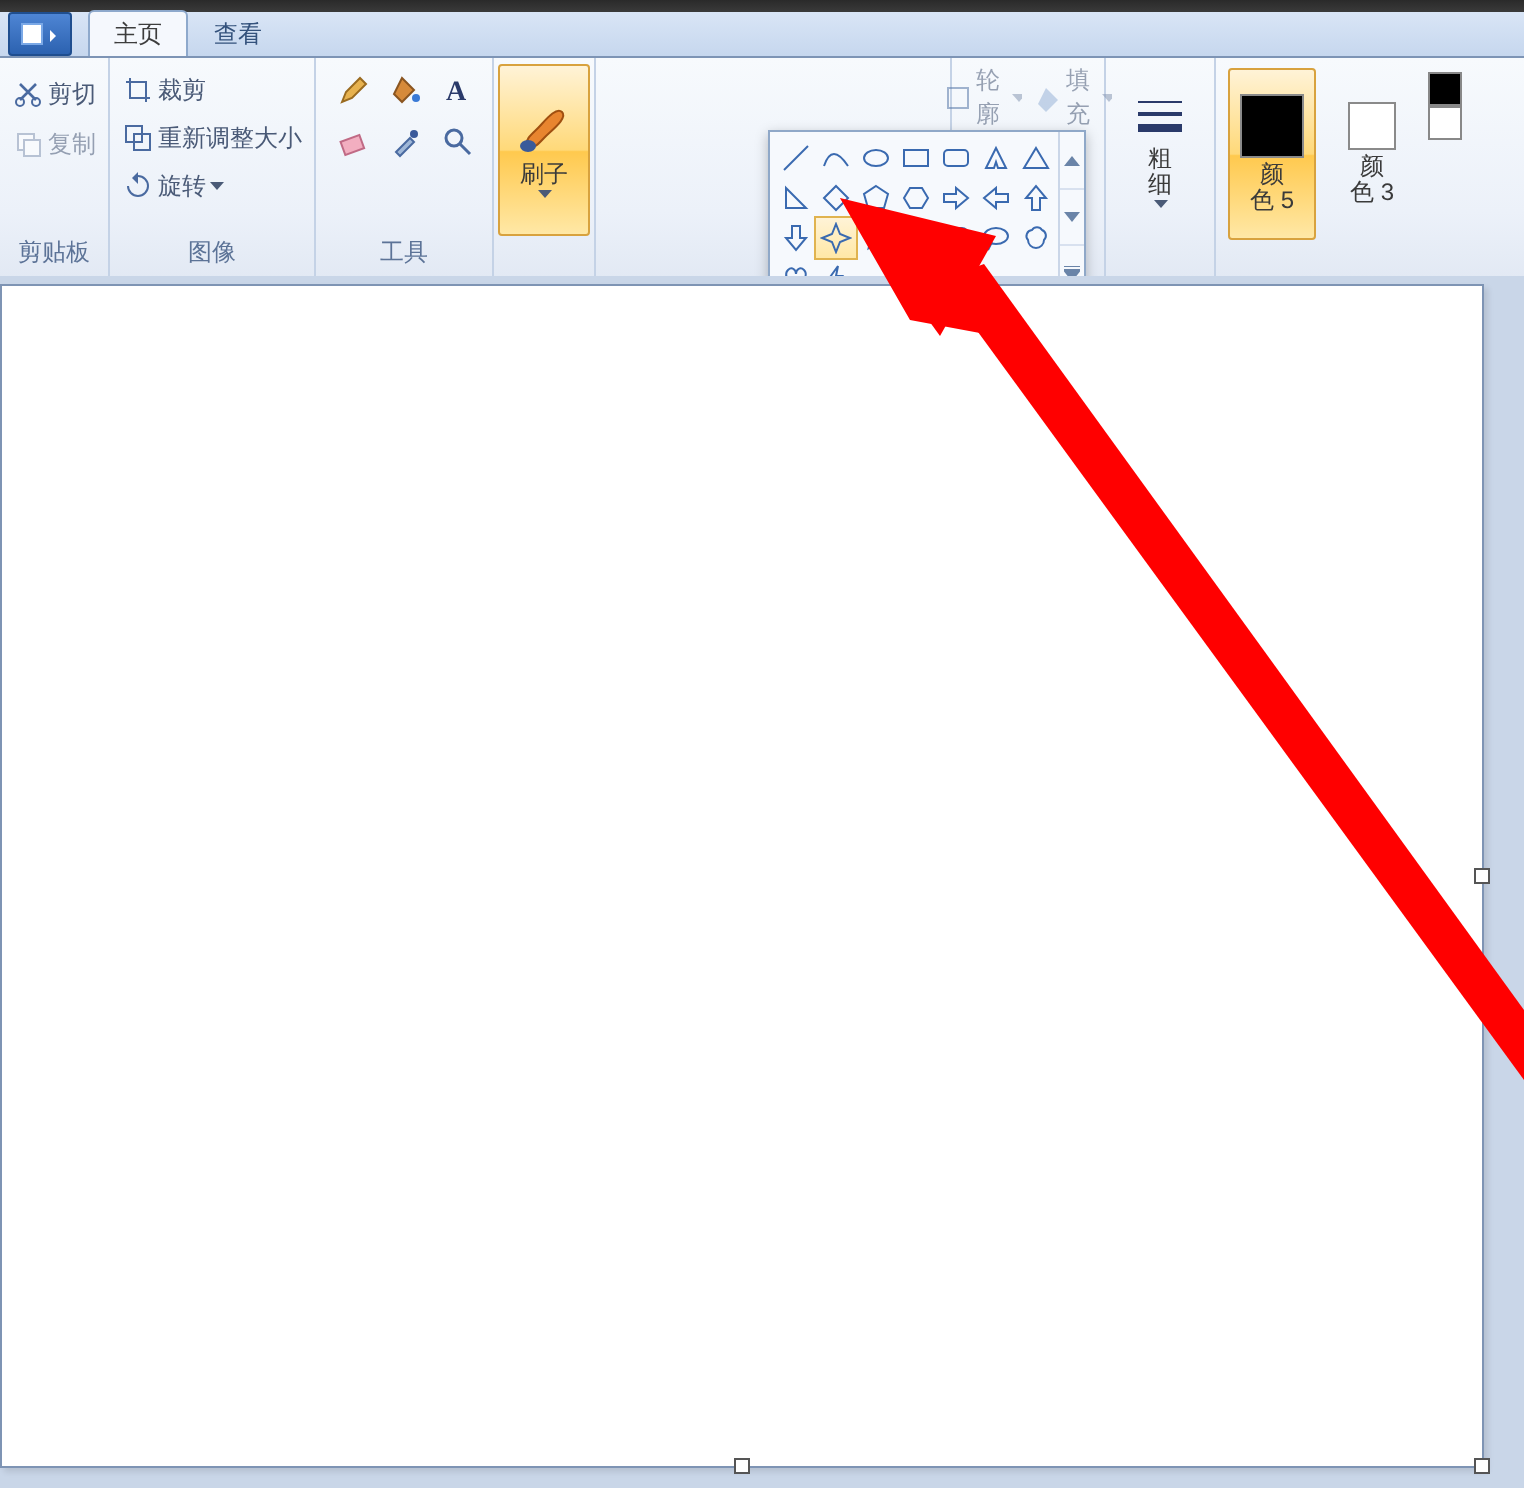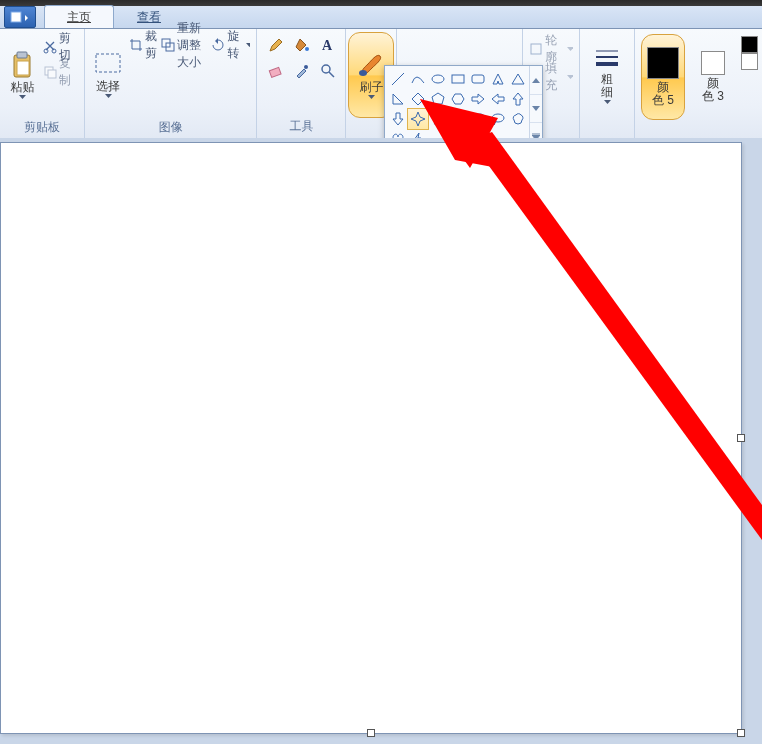--- a/index.html
+++ b/index.html
@@ -2,28 +2,28 @@
 <html><head>
 <meta charset="utf-8">
 <style>
 html,body{margin:0;padding:0;font-family:"Microsoft YaHei","SimSun",sans-serif;font-size:12px;background:#dce6f4;color:#2b3a55;}
 body{width:762px;height:744px;overflow:hidden;position:relative;}
 .titlebar{height:6px;background:linear-gradient(#2a2a2a,#3a3a3a);}
 .qat{height:22px;background:linear-gradient(#d9e5f6,#c6d7ee);border-bottom:1px solid #7d94b5;display:flex;align-items:center;}
 .qat-btn{width:30px;height:20px;margin-left:4px;background:linear-gradient(#4e85d4,#2c62b0);border:1px solid #1f4e8f;border-radius:2px;display:flex;align-items:center;justify-content:center;}
 .qat-btn svg{display:block;}
 .tabs{display:flex;align-items:flex-end;margin-left:8px;height:22px;}
-.tab{padding:3px 22px 2px;border:1px solid transparent;border-bottom:none;color:#34527c;cursor:default;text-decoration:underline;}
+.tab{padding:3px 12px 2px;border:1px solid transparent;border-bottom:none;color:#34527c;cursor:default;}
 .tab.active{background:#f5f8fd;border-color:#8ea9cc;border-radius:3px 3px 0 0;color:#3d3d3d;}
 .ribbon{height:110px;background:linear-gradient(#f7fafd,#ecf1f9 70%,#e2e9f4);border-bottom:1px solid #9db4d4;display:flex;position:relative;}
 .group{border-right:1px solid #c4d2e6;padding:3px 6px 2px;display:flex;flex-direction:column;align-items:center;justify-content:space-between;height:104px;}
 .group-body{display:flex;align-items:flex-start;gap:4px;}
 .group-label{font-size:12px;color:#5c7397;padding:1px 0;}
 .big-btn{display:flex;flex-direction:column;align-items:center;justify-content:center;width:40px;height:80px;border:1px solid transparent;border-radius:2px;padding:2px;}
-.big-btn.selected{background:linear-gradient(#fff3d7,#ffd979 50%,#ffc94e 51%,#ffe8a6);border-color:#d8a23e;border-radius:12px;}
+.big-btn.selected{background:linear-gradient(#fff3d7,#ffd979 50%,#ffc94e 51%,#ffe8a6);border-color:#d8a23e;}
 .big-btn .lbl{margin-top:2px;font-size:12px;color:#3a3a3a;text-align:center;line-height:13px;}
 .drop-arrow{width:7px;height:4px;margin-top:1px;}
 .small-row{display:flex;align-items:center;gap:2px;height:22px;}
 .small-row .txt{font-size:12px;color:#4a5a77;}
 .small-row.disabled{opacity:0.55;}
 .icon-slot{width:16px;height:16px;display:flex;align-items:center;justify-content:center;}
 .tool-grid{display:grid;grid-template-columns:repeat(3,24px);grid-auto-rows:24px;gap:2px;}
 .tool-cell{width:24px;height:24px;border:1px solid transparent;border-radius:2px;display:flex;align-items:center;justify-content:center;}
 .shapes-panel{position:absolute;left:384px;top:36px;width:157px;height:86px;background:#f6f9fd;border:1px solid #8fa8c8;box-shadow:0 2px 6px rgba(0,0,0,0.25);display:flex;}
 .shape-grid{display:grid;grid-template-columns:repeat(7,20px);grid-auto-rows:20px;gap:0;flex:1 1 auto;padding:2px;align-content:start;}
@@ -52,31 +52,20 @@
   <div class="tabs">
     <div class="tab active">主页</div>
     <div class="tab">查看</div>
   </div>
 </div>
 
 <div class="ribbon">
 
   <div class="group">
     <div class="group-body">
-      <div class="big-btn" style="width:32px">
-        <svg width="24" height="28">
-            <rect x="4" y="4" width="16" height="22" rx="2" fill="#e6c069" stroke="#9a7a30"></rect>
-            <rect x="7" y="1" width="10" height="6" rx="1" fill="#b9c3d2" stroke="#6a7a92"></rect>
-            <rect x="7" y="10" width="12" height="14" fill="#fff" stroke="#c9a24a"></rect>
-          </svg>
-        <div class="lbl">粘贴</div>
-        <svg class="drop-arrow" viewBox="0 0 7 4">
-            <path d="M0 0l3.5 4L7 0z" fill="#4a5a77"></path>
-          </svg>
-      </div>
       <div style="display:flex;flex-direction:column;gap:3px;padding-top:4px">
         <div class="small-row">
           <span class="icon-slot">
               <svg width="14" height="14">
                 <path d="M3 2l8 8M11 2l-8 8" stroke="#4a6aa0" stroke-width="1.3"></path>
                 <circle cx="3" cy="11" r="2" fill="none" stroke="#4a6aa0"></circle>
                 <circle cx="11" cy="11" r="2" fill="none" stroke="#4a6aa0"></circle>
               </svg>
             </span>
           <span class="txt">剪切</span>
@@ -90,30 +79,21 @@
             </span>
           <span class="txt">复制</span>
         </div>
       </div>
     </div>
     <div class="group-label">剪贴板</div>
   </div>
 
   <div class="group">
     <div class="group-body">
-      <div class="big-btn" style="width:36px">
-        <svg width="28" height="26">
-            <rect x="2" y="2" width="24" height="18" fill="none" stroke="#4a6aa0" stroke-dasharray="3 2"></rect>
-          </svg>
-        <div class="lbl">选择</div>
-        <svg class="drop-arrow" viewBox="0 0 7 4">
-            <path d="M0 0l3.5 4L7 0z" fill="#4a5a77"></path>
-          </svg>
-      </div>
-      <div style="display:flex;flex-direction:row;gap:2px;padding-top:2px">
+      <div style="display:flex;flex-direction:column;gap:2px;padding-top:2px">
         <div class="small-row">
           <span class="icon-slot">
               <svg width="14" height="14">
                 <path d="M3 1v10h10M1 3h10v10" stroke="#4a6aa0" fill="none"></path>
               </svg>
             </span>
           <span class="txt">裁剪</span>
         </div>
         <div class="small-row">
           <span class="icon-slot">
@@ -195,21 +175,21 @@
     </div>
     <div style="height:14px"></div>
   </div>
 
   <div class="group" style="width:165px">
     <div style="flex:1"></div>
     <div class="group-label" style="visibility:hidden">形状</div>
   </div>
 
   <div class="group" style="width:64px">
-    <div style="display:flex;flex-direction:column;gap:6px;padding-top:6px">
+    <div style="display:flex;flex-direction:row;gap:6px;padding-top:6px">
       <div class="small-row disabled">
         <span class="icon-slot">
             <svg width="14" height="14">
               <rect x="2" y="2" width="10" height="10" fill="none" stroke="#5a7aaa"></rect>
             </svg>
           </span>
         <span class="txt">轮廓</span>
         <svg width="7" height="4">
             <path d="M0 0l3.5 4L7 0z" fill="#8a9ab5"></path>
           </svg>

